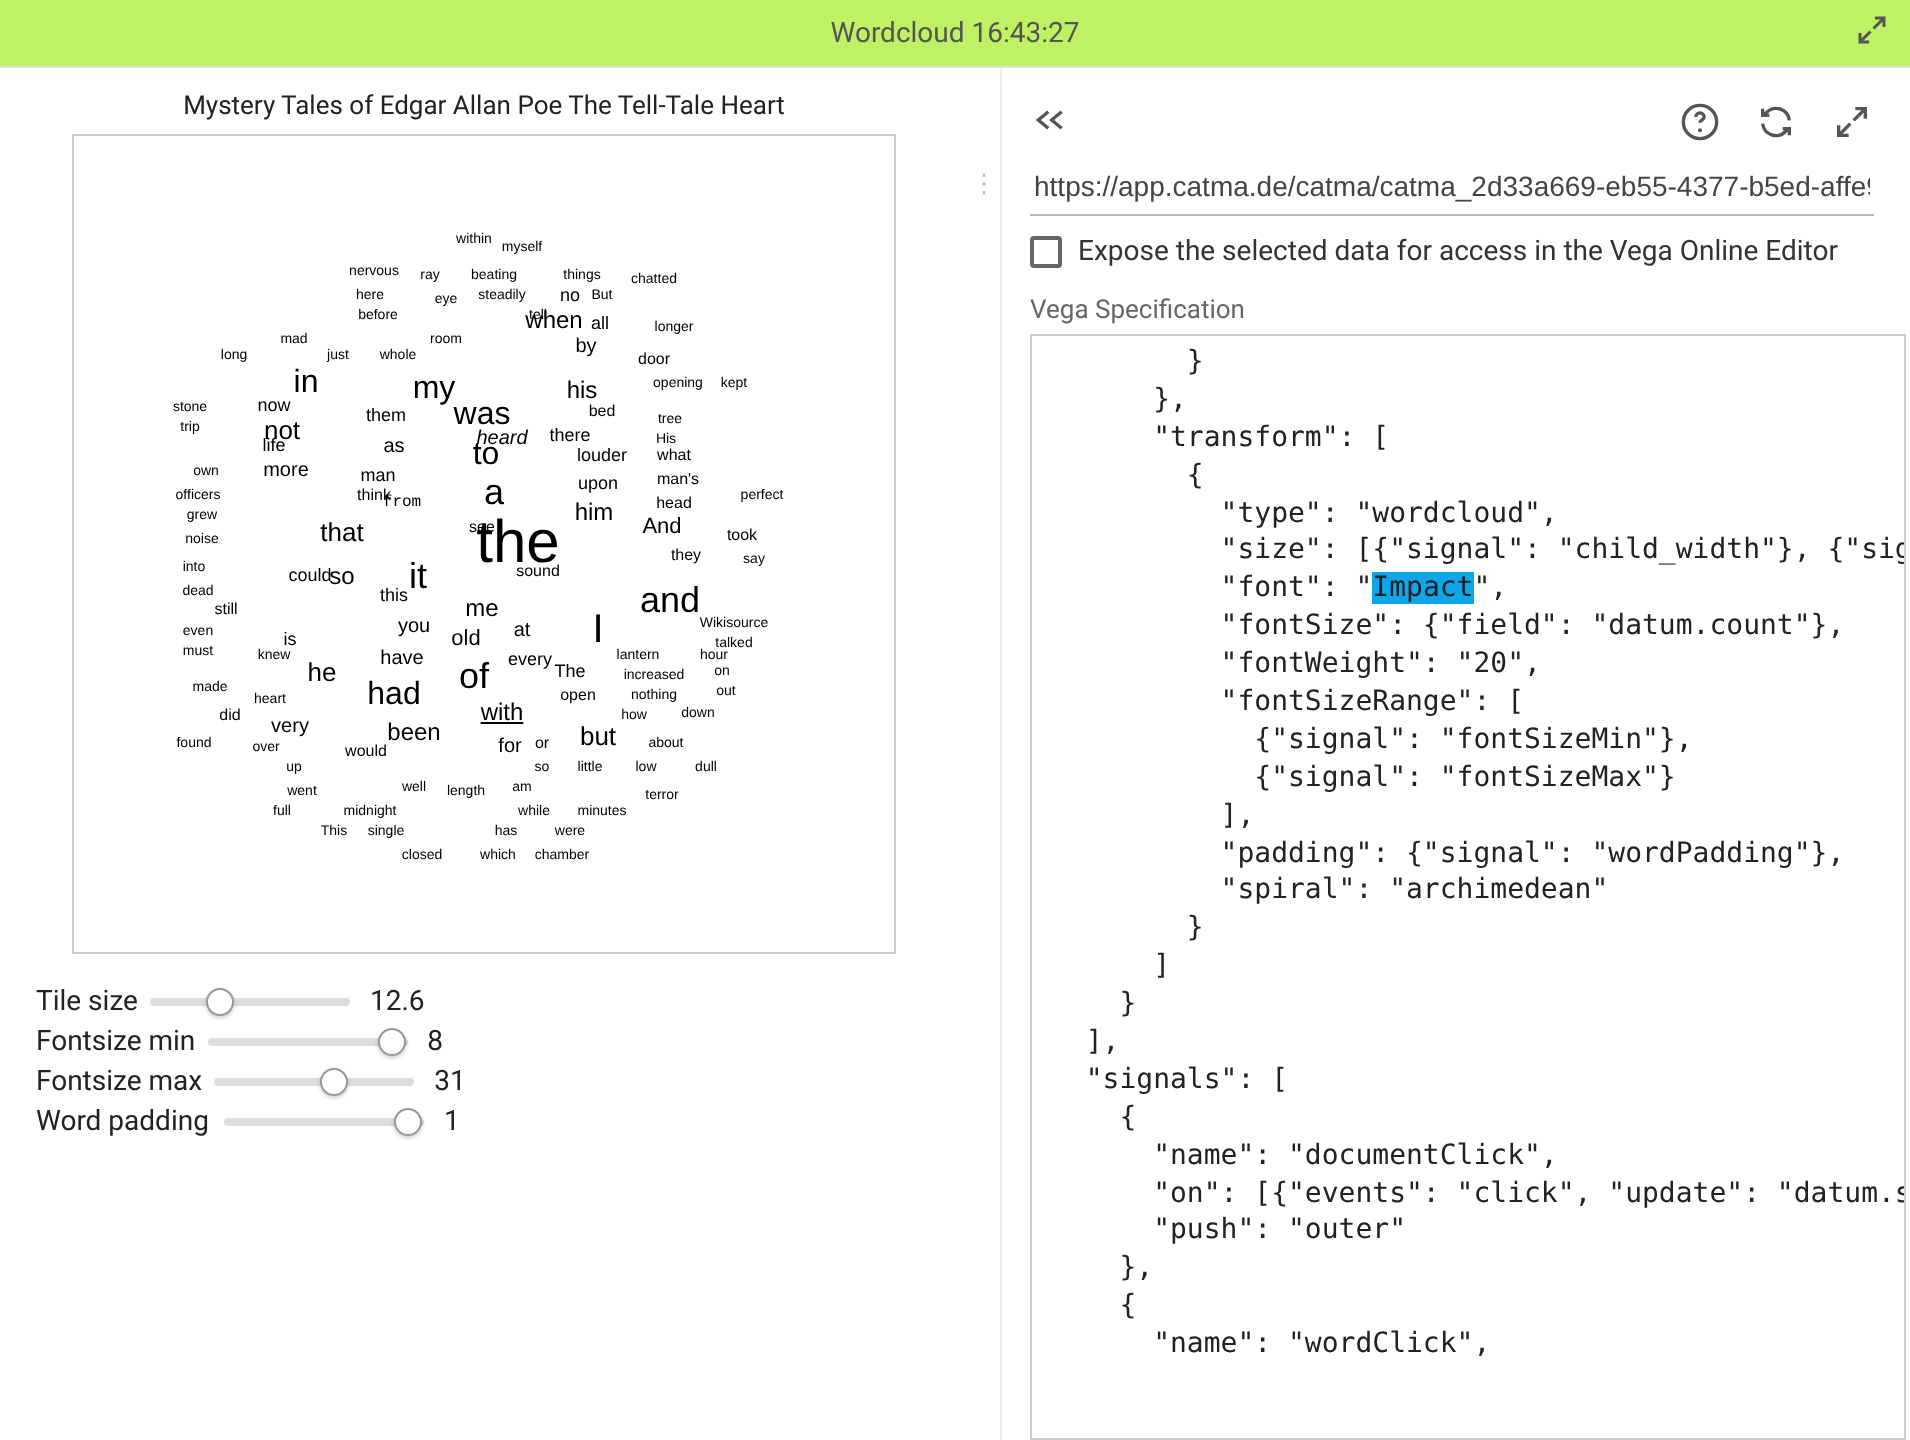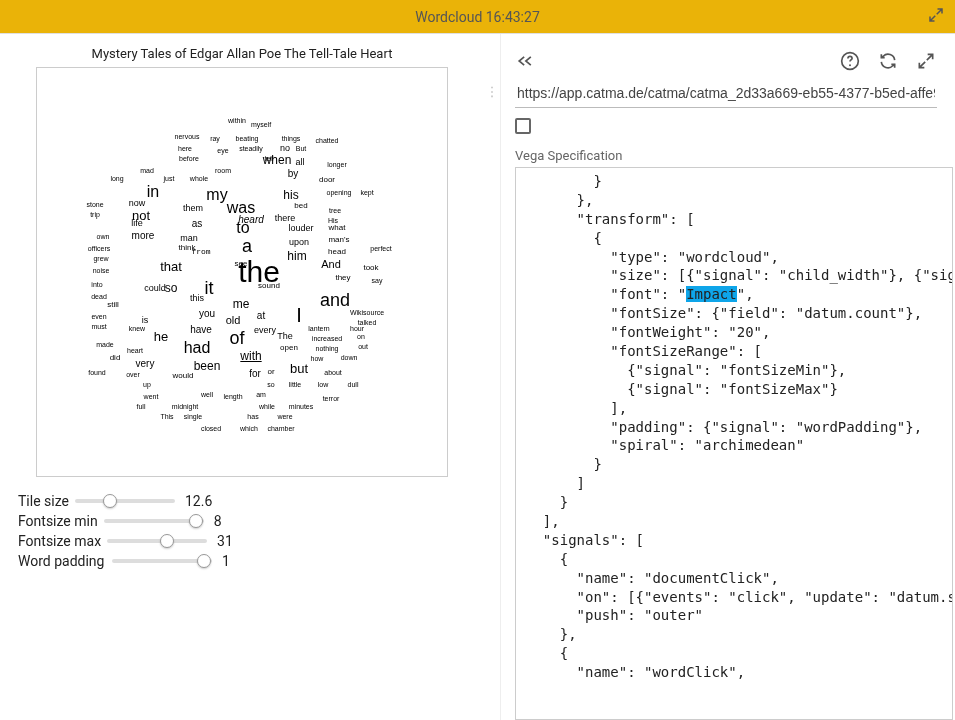--- a/index.html
+++ b/index.html
@@ -1,18 +1,18 @@
 <!DOCTYPE html>
 <html><head>
 <meta charset="utf-8">
 <style>
 * { margin: 0; padding: 0; box-sizing: border-box; }
 body { font-family: -apple-system, BlinkMacSystemFont, "Segoe UI", Roboto, Arial, sans-serif; font-size: 13px; color: #333; background: #fff; width: 955px; height: 720px; overflow: hidden; position: relative; }
 
-.header-bar { height: 34px; border-bottom: 1px solid #e0e0e0; display: flex; align-items: center; justify-content: center; position: relative; background: #eab308; }
+.header-bar { height: 34px; border-bottom: 1px solid #e0e0e0; display: flex; align-items: center; justify-content: center; position: relative; background: #bef264; }
 .header-title { font-size: 14px; color: #555; }
 .header-expand { position: absolute; right: 10px; top: 6px; cursor: pointer; }
 
 .main-split { display: flex; height: calc(720px - 34px); }
 
 .left-panel { width: 484px; padding: 12px 18px 12px 18px; position: relative; }
 .splitter-handle { width: 16px; display: flex; align-items: flex-start; justify-content: center; padding-top: 50px; color: #bbb; cursor: col-resize; user-select: none; }
 .right-panel { flex: 1; border-left: 1px solid #eee; padding: 12px 0 0 14px; display: flex; flex-direction: column; overflow: hidden; }
 
 .wc-title { text-align: center; font-size: 13px; margin-bottom: 6px; color: #222; }
@@ -262,18 +262,19 @@
         <svg viewBox="0 0 24 24" fill="none" stroke="#555" stroke-width="2">
             <path d="M4 14v6h6M20 10V4h-6M4 20l7-7M20 4l-7 7"></path>
           </svg>
       </span>
     </div>
 
     <input class="url-input" value="https://app.catma.de/catma/catma_2d33a669-eb55-4377-b5ed-affe99e" style="">
 
     <div class="checkbox-row">
       <div class="checkbox-box"></div>
+      <span>Expose the selected data for access in the Vega Online Editor</span>
     </div>
 
     <div class="spec-label">Vega Specification</div>
     <div class="spec-box" id="spec-box"><div>        }</div><div>      },</div><div>      "transform": [</div><div>        {</div><div>          "type": "wordcloud",</div><div>          "size": [{"signal": "child_width"}, {"signal": "child_height"}],</div><div>          "font": "<span class="hl">Impact</span>",</div><div>          "fontSize": {"field": "datum.count"},</div><div>          "fontWeight": "20",</div><div>          "fontSizeRange": [</div><div>            {"signal": "fontSizeMin"},</div><div>            {"signal": "fontSizeMax"}</div><div>          ],</div><div>          "padding": {"signal": "wordPadding"},</div><div>          "spiral": "archimedean"</div><div>        }</div><div>      ]</div><div>    }</div><div>  ],</div><div>  "signals": [</div><div>    {</div><div>      "name": "documentClick",</div><div>      "on": [{"events": "click", "update": "datum.sourceDocumentId"}],</div><div>      "push": "outer"</div><div>    },</div><div>    {</div><div>      "name": "wordClick",</div></div>
   </div>
 </div>
 
 </body></html>

